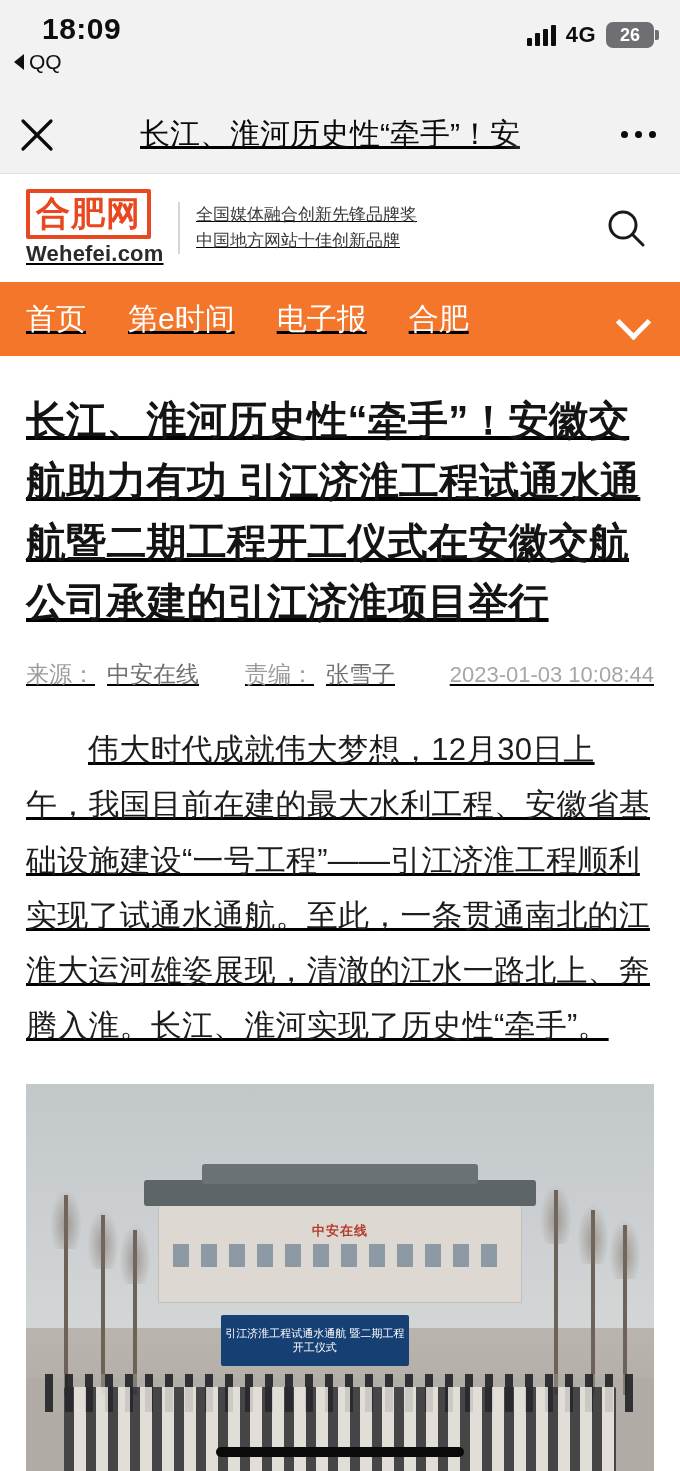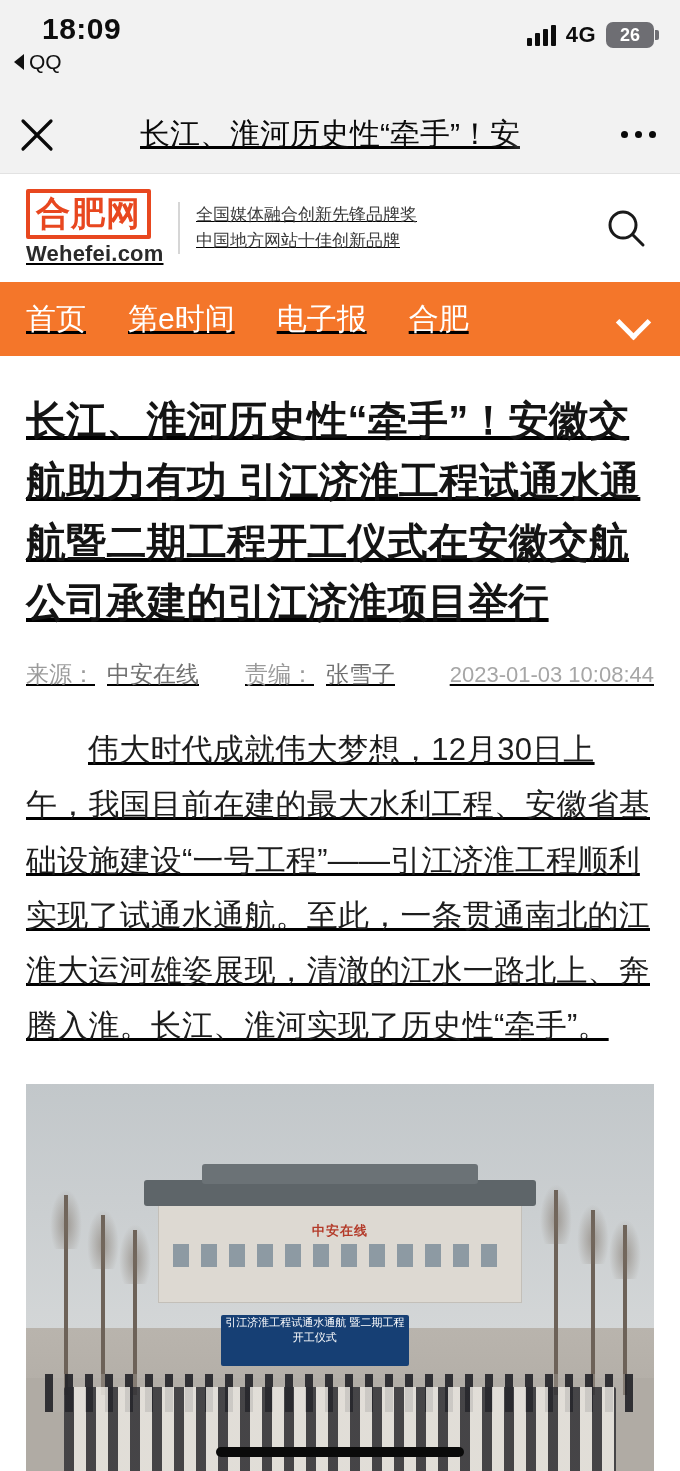--- a/index.html
+++ b/index.html
@@ -266,21 +266,21 @@
   .bld-win {
     position: absolute; left: 4%; right: 4%; top: 46%; height: 22%;
     background: repeating-linear-gradient(to right, #8d9aa3 0 16px, #ddd9d2 16px 28px);
   }
   .banner {
     position: absolute;
     left: 31%; width: 30%;
     top: 55%; height: 12%;
     background: #163f74;
     border-radius: 2px;
-    display: flex; align-items: flex-start; justify-content: center;
+    display: flex; align-items: center; justify-content: center;
     text-align: center;
   }
   .banner span { color: #fff; font-size: 11px; line-height: 1.35; }
   .tree {
     position: absolute;
     bottom: 26%;
     width: 4px;
     background: #6d6258;
   }
   .tree::before {

